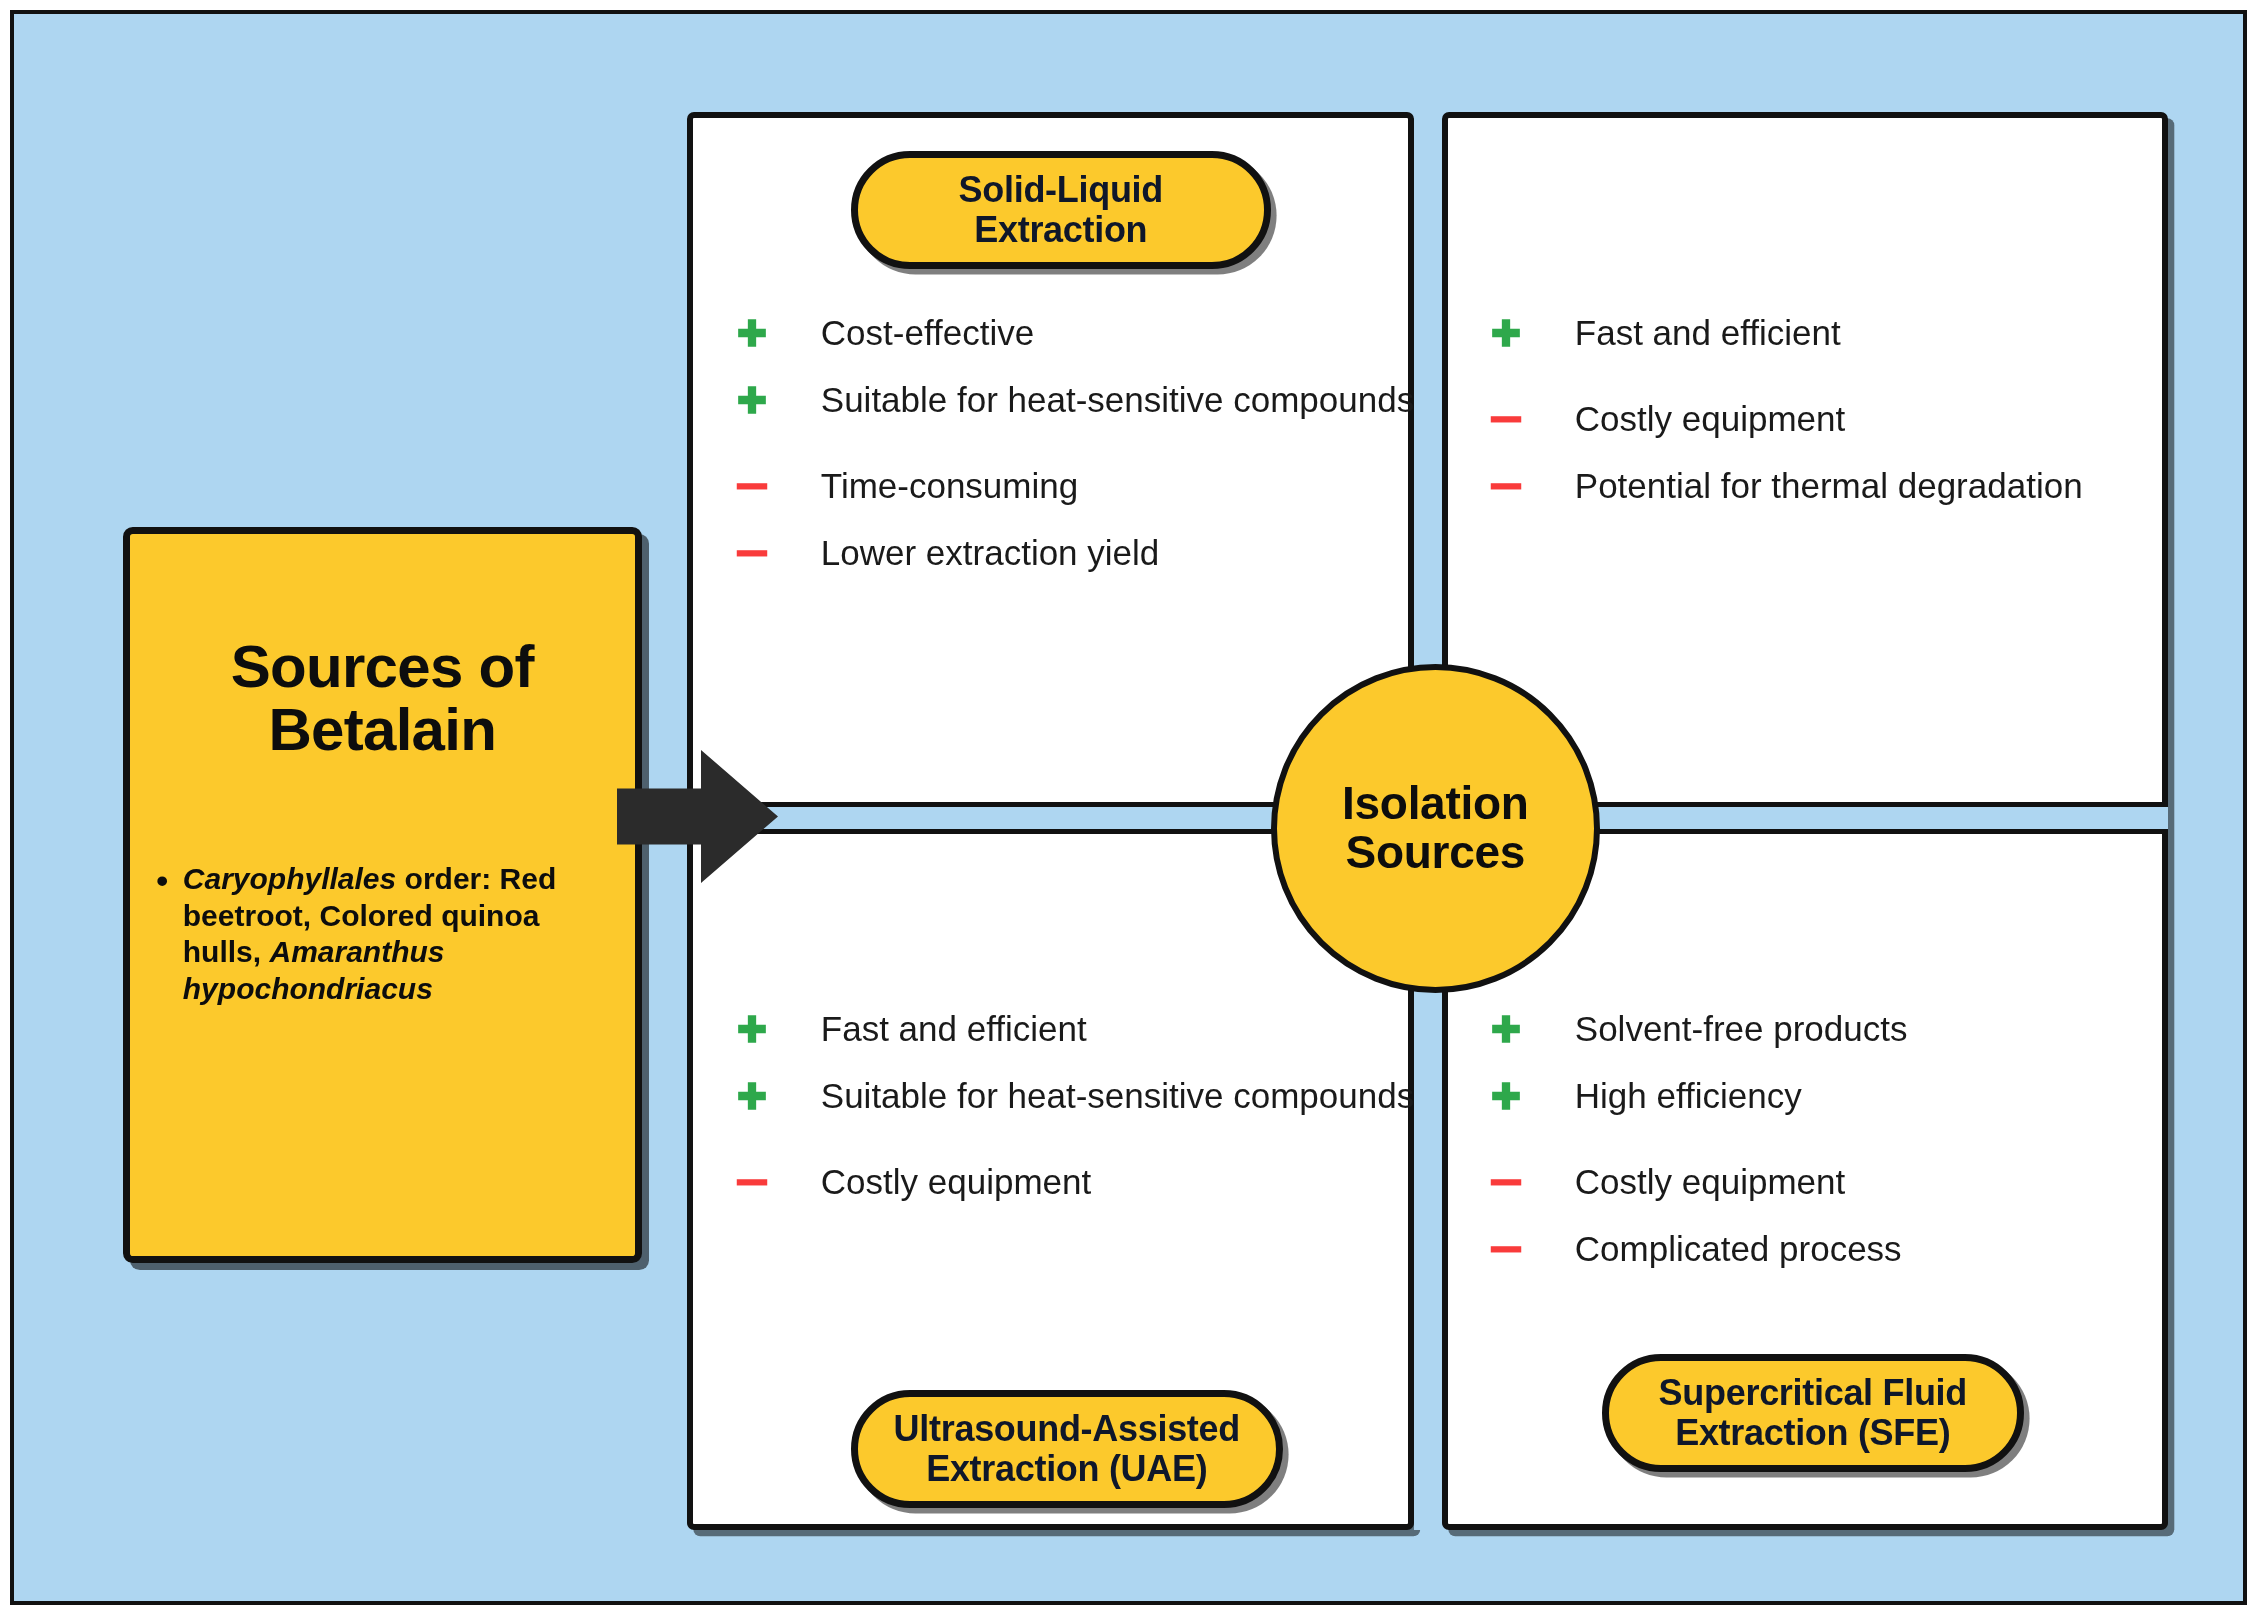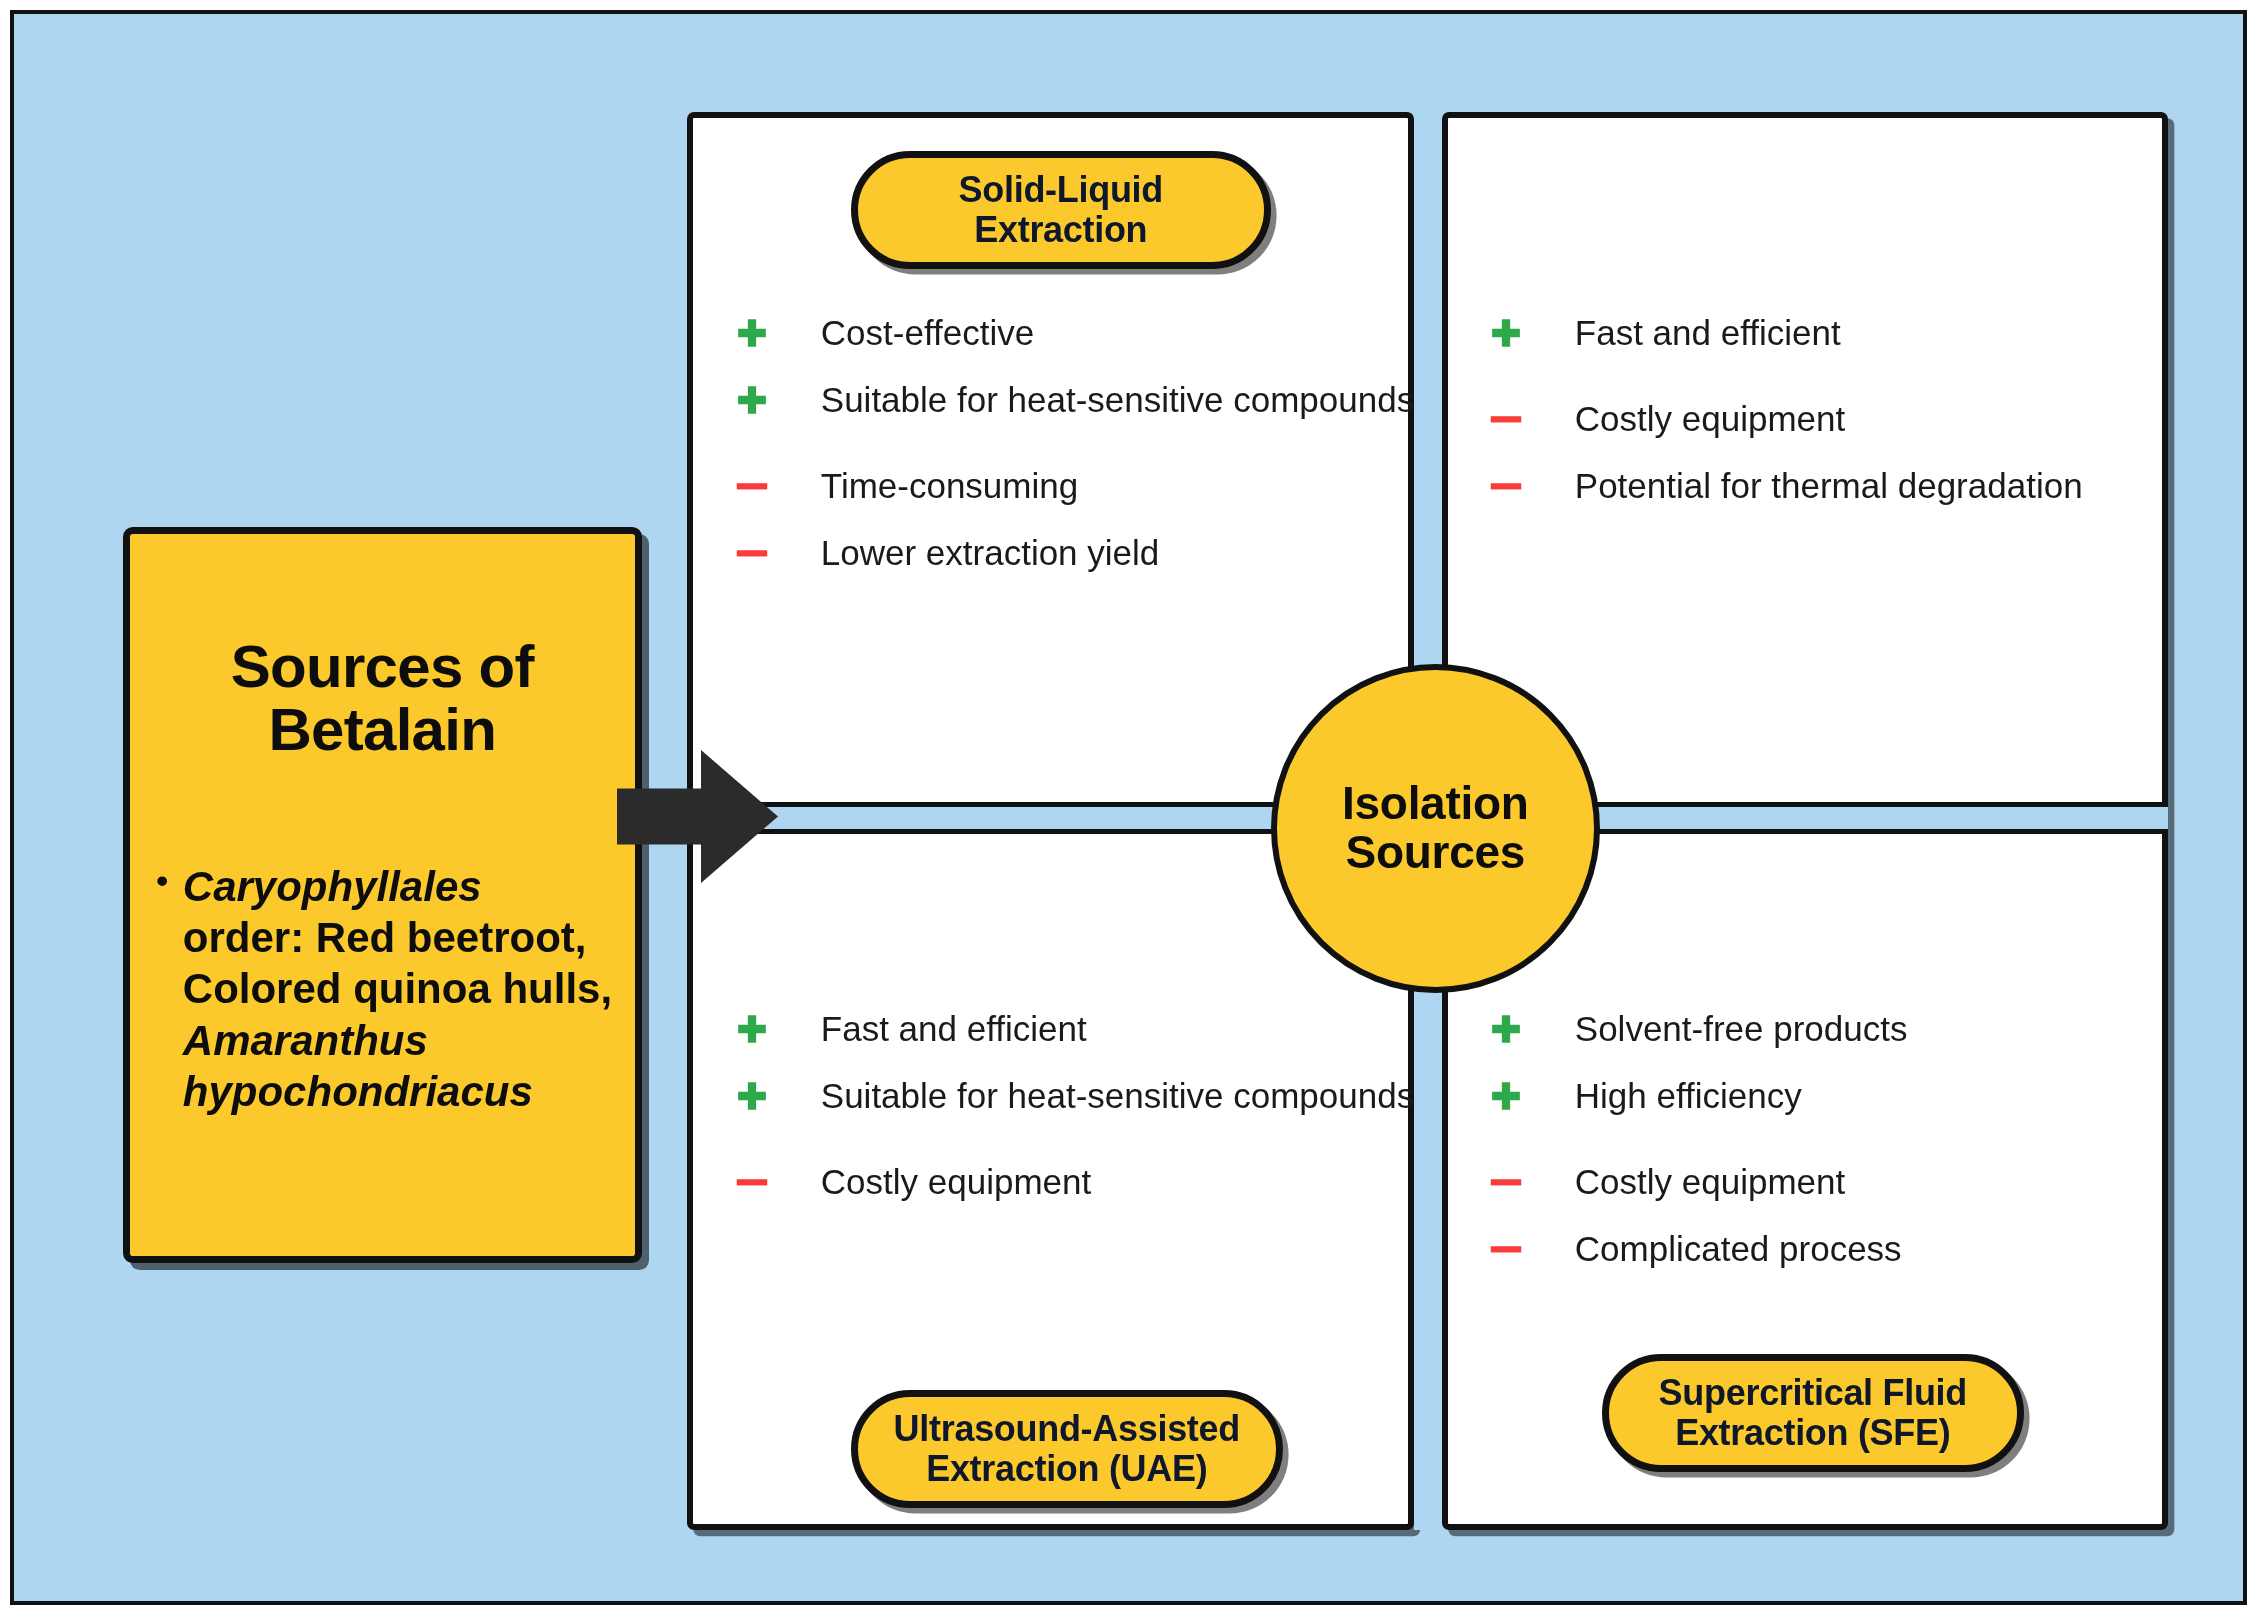--- a/index.html
+++ b/index.html
@@ -36,21 +36,21 @@
     color:#0d0d0d;
     letter-spacing:-0.7px;
   }
   .source-list{
     margin:99px 0 0 0;
     padding:0 21px 0 53px;
     list-style:none;
   }
   .source-list li{
     position:relative;
-    font-size:42px;
+    font-size:30px;
     font-weight:bold;
     line-height:1.22;
     color:#0d0d0d;
   }
   .source-list li:before{
     content:"\2022";
     position:absolute;left:-26.6px;top:-1.4px;
     font-size:34px;
   }
   .ital{font-style:italic;}

